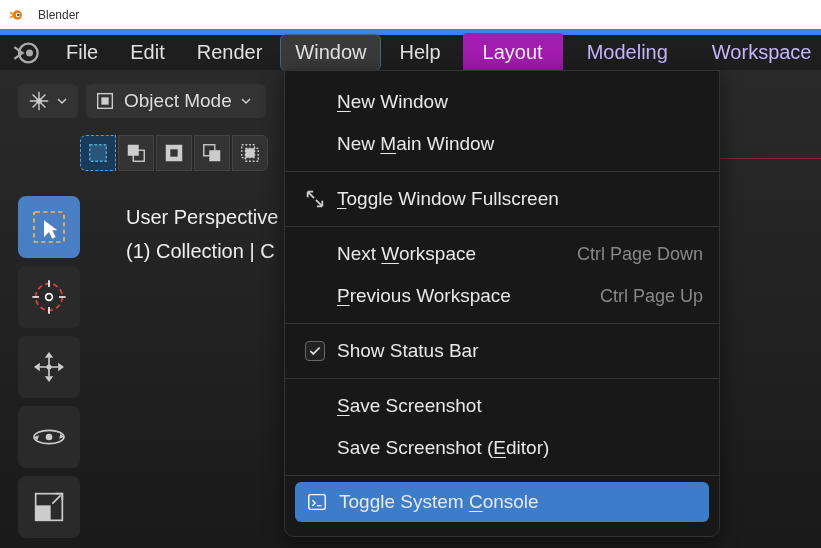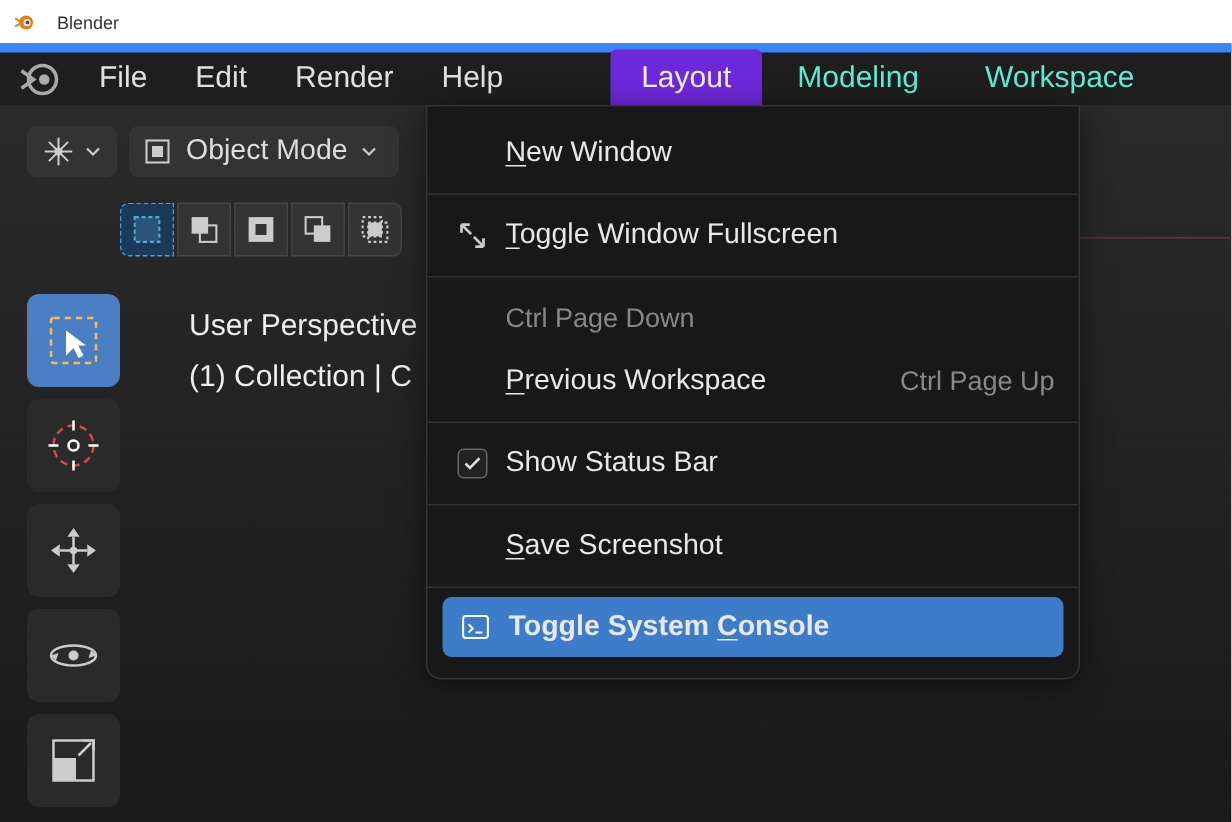--- a/index.html
+++ b/index.html
@@ -7,22 +7,22 @@
 
 .titlebar { height: 29px; background: #fff; display: flex; align-items: center; padding: 0 8px; gap: 14px; }
 .titlebar .blender-logo { width: 16px; height: 16px; }
 .titlebar .title { font-size: 12px; color: #333; }
 
 .topbar { background: #1e1e1e; height: 41px; display: flex; align-items: center; padding: 0 12px; gap: 4px; border-top: 6px solid #3b82f6; }
 .topbar .main-logo { width: 28px; height: 28px; margin-right: 8px; }
 .topbar .menu-item { color: #e0e0e0; font-size: 20px; padding: 6px 14px; cursor: pointer; border-radius: 4px; }
 .topbar .menu-item.active { background: #3a3a3a; border: 1px solid #446688; border-radius: 6px; }
 .topbar .spacer { width: 50px; }
-.topbar .tab { color: #5eead4; font-size: 20px; padding: 8px 20px; cursor: pointer; }
-.topbar .tab.active { background: #6d28d9; color: #eee; border-radius: 4px 4px 0 0; }
+.topbar .tab { color: #c4b5fd; font-size: 20px; padding: 8px 20px; cursor: pointer; }
+.topbar .tab.active { background: #a21caf; color: #eee; border-radius: 4px 4px 0 0; }
 
 .workspace { background: linear-gradient(180deg, #2a2a2a 0%, #1a1a1a 100%); height: 478px; position: relative; }
 
 .toolbar2 { position: absolute; top: 14px; left: 18px; display: flex; align-items: center; gap: 8px; }
 .pivot-dropdown { background: #333; border-radius: 6px; padding: 6px 10px; display: flex; align-items: center; gap: 6px; color: #ddd; }
 .mode-dropdown { background: #333; border-radius: 6px; padding: 6px 14px 6px 8px; display: flex; align-items: center; gap: 8px; color: #ddd; font-size: 19px; }
 
 .selection-tools { position: absolute; top: 65px; left: 80px; display: flex; gap: 2px; }
 .sel-btn { width: 36px; height: 36px; background: #333; border: 1px solid #444; display: flex; align-items: center; justify-content: center; }
 .sel-btn.active { background: #1a3a5a; border: 1px dashed #5599dd; }
@@ -33,21 +33,21 @@
 .tool-btn { width: 62px; height: 62px; background: #2a2a2a; border-radius: 8px; display: flex; align-items: center; justify-content: center; color: #ccc; }
 .tool-btn.active { background: #4a7fc4; }
 
 .viewport-info { position: absolute; top: 130px; left: 126px; color: #eee; font-size: 20px; line-height: 1.7; }
 
 .dropdown-menu { position: absolute; top: 0; left: 284px; width: 436px; background: #181818; border: 1px solid #333; border-radius: 0 0 10px 10px; padding: 10px 0; box-shadow: 0 4px 20px rgba(0,0,0,0.5); }
 .menu-row { display: flex; align-items: center; height: 42px; padding: 0 16px; color: #e8e8e8; font-size: 19px; cursor: pointer; }
 .menu-row .icon-slot { width: 28px; display: flex; align-items: center; justify-content: center; margin-right: 8px; }
 .menu-row .label { flex: 1; }
 .menu-row .shortcut { color: #888; font-size: 18px; }
-.menu-row.highlighted { background: #3d7cc9; margin: 4px 10px; border-radius: 6px; padding: 0 8px; height: 40px; font-weight: bold; }
+.menu-row.highlighted { background: #3d7cc9; margin: 4px 10px; border-radius: 6px; padding: 0 8px; height: 40px; }
 .menu-sep { height: 1px; background: #333; margin: 6px 0; }
 .underline { text-decoration: underline; text-underline-offset: 3px; }
 .checkbox { width: 20px; height: 20px; border: 1px solid #666; border-radius: 4px; display: flex; align-items: center; justify-content: center; background: #222; }
 
 .horizon-line { position: absolute; top: 88px; left: 290px; right: 0; height: 1px; background: linear-gradient(90deg, transparent, #773333 40%, #aa3333 100%); opacity: 0.6; }
 </style>
 </head>
 <body>
 
 <div class="titlebar">
@@ -66,20 +66,21 @@
   <span class="main-logo">
     <svg viewBox="0 0 24 24" width="28" height="28">
         <circle cx="14" cy="12" r="8" fill="none" stroke="#aaa" stroke-width="2"></circle>
         <circle cx="15" cy="12" r="3" fill="#aaa"></circle>
         <path d="M2 7 L9 12 L2 17" stroke="#aaa" stroke-width="2" fill="none"></path>
       </svg>
   </span>
   <span class="menu-item">File</span>
   <span class="menu-item">Edit</span>
   <span class="menu-item">Render</span>
+  <span class="menu-item active">Window</span>
   <span class="menu-item">Help</span>
   <span class="spacer"></span>
   <span class="tab active">Layout</span>
   <span class="tab">Modeling</span>
   <span class="tab">Workspace</span>
 </div>
 
 <div class="workspace">
 
   <div class="horizon-line"></div>
@@ -180,32 +181,37 @@
   <div class="viewport-info">
     <div>User Perspective</div>
     <div>(1) Collection | C</div>
   </div>
 
   <div class="dropdown-menu">
     <div class="menu-row">
       <span class="icon-slot"></span>
       <span class="label"><span class="underline">N</span>ew Window</span>
     </div>
+    <div class="menu-row">
+      <span class="icon-slot"></span>
+      <span class="label">New <span class="underline">M</span>ain Window</span>
+    </div>
     <div class="menu-sep"></div>
     <div class="menu-row">
       <span class="icon-slot">
         <svg width="22" height="22" viewBox="0 0 24 24">
             <path d="M4 4h6M4 4v6M20 20h-6M20 20v-6M4 4l7 7M20 20l-7-7" stroke="#ccc" stroke-width="2" fill="none"></path>
           </svg>
       </span>
       <span class="label"><span class="underline">T</span>oggle Window Fullscreen</span>
     </div>
     <div class="menu-sep"></div>
     <div class="menu-row">
       <span class="icon-slot"></span>
+      <span class="label">Next <span class="underline">W</span>orkspace</span>
       <span class="shortcut">Ctrl Page Down</span>
     </div>
     <div class="menu-row">
       <span class="icon-slot"></span>
       <span class="label"><span class="underline">P</span>revious Workspace</span>
       <span class="shortcut">Ctrl Page Up</span>
     </div>
     <div class="menu-sep"></div>
     <div class="menu-row">
       <span class="icon-slot">
@@ -215,20 +221,24 @@
             </svg>
         </span>
       </span>
       <span class="label">Show Status Bar</span>
     </div>
     <div class="menu-sep"></div>
     <div class="menu-row">
       <span class="icon-slot"></span>
       <span class="label"><span class="underline">S</span>ave Screenshot</span>
     </div>
+    <div class="menu-row">
+      <span class="icon-slot"></span>
+      <span class="label">Save Screenshot (<span class="underline">E</span>ditor)</span>
+    </div>
     <div class="menu-sep"></div>
     <div class="menu-row highlighted">
       <span class="icon-slot">
         <svg width="22" height="22" viewBox="0 0 24 24">
             <rect x="3" y="4" width="18" height="16" stroke="#fff" stroke-width="1.5" fill="none" rx="2"></rect>
             <path d="M7 10l3 3-3 3M12 16h5" stroke="#fff" stroke-width="1.5" fill="none"></path>
           </svg>
       </span>
       <span class="label">Toggle System <span class="underline">C</span>onsole</span>
     </div>

